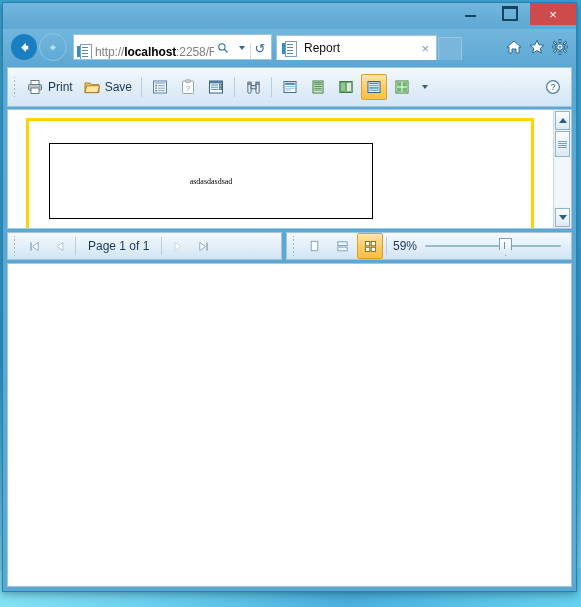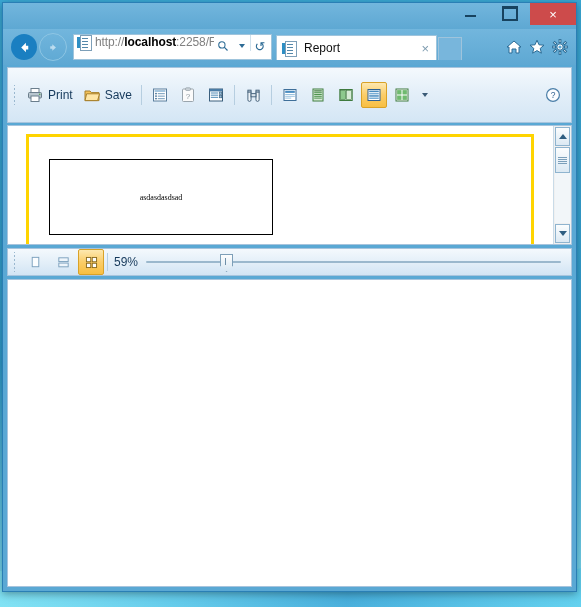--- a/index.html
+++ b/index.html
@@ -72,21 +72,21 @@
   }
   .navcircle.back { background: #1a7fc1; color: #fff; }
   .navcircle.fwd  { background: transparent; border: 1px solid #8ec6e4; color: #cde6f4; margin-left: 2px;}
   .navcircle svg { display:block; }
 
   #addressbar {
     margin-left: 6px;
     height: 24px; flex: 0 0 192px;
     background: #fff;
     border: 1px solid #9fc4dc;
-    display: flex; align-items: flex-start;
+    display: flex; align-items: flex-end;
     padding: 0 2px 0 3px;
     overflow: hidden;
   }
   .page-icon {
     width: 14px; height: 15px; flex:0 0 auto; margin-right: 4px;
     position: relative;
   }
   .page-icon .sheet { position:absolute; left:3px; top:0; width:10px; height:14px; background:#fff; border:1px solid #7d9fb8;}
   .page-icon .sheet:before { content:""; position:absolute; left:1px; top:2px; width:6px; height:1px; background:#5588aa; box-shadow:0 3px 0 #5588aa, 0 6px 0 #5588aa, 0 9px 0 #5588aa;}
   .page-icon .tabb { position:absolute; left:0; top:2px; width:4px; height:11px; background:#2f8fc4;}
@@ -121,21 +121,21 @@
   #browser-icons { display:flex; align-items:center; gap: 6px; margin-left: 8px; padding-right:2px;}
   #browser-icons .bi { width: 17px; height: 17px; display:flex; align-items:center; justify-content:center;}
 
   
   #toolbar {
     height: 30px;
     margin: 2px 4px 0 4px;
     background: linear-gradient(180deg, #f4f9fd 0%, #e2eef8 50%, #d4e6f5 100%);
     border: 1px solid #a7c4dd;
     display: flex; align-items: center;
-    padding: 12px 4px;
+    padding: 4px 4px;
     font-size: 12px; color: #15395b;
   }
   .grip { width: 6px; height: 20px; flex:0 0 auto; margin-right:3px;
     background-image: radial-gradient(#9ab8cf 40%, transparent 41%);
     background-size: 3px 4px; background-position: 1px 2px; background-repeat: repeat-y;}
   .tbitem {
     display:flex; align-items:center; gap: 4px;
     height: 24px; padding: 0 4px; cursor: default;
     border: 1px solid transparent;
   }
@@ -169,21 +169,21 @@
   }
   #reportpage {
     position: absolute; left: 18px; top: 8px;
     width: 508px; height: 150px;
     background: #ffffff;
     border: 3px solid #ffd400;
     box-sizing: border-box;
   }
   #textbox {
     position: absolute; left: 20px; top: 22px;
-    width: 224px; height: 76px;
+    width: 324px; height: 76px;
     border: 1px solid #000;
     box-sizing: border-box;
     display: flex; align-items: center; justify-content: center;
   }
   #textbox span { font-size: 8px; color: #000; font-family: "Liberation Serif", serif; }
 
   
   #vscroll {
     width: 17px; flex: 0 0 auto;
     background: #f0f0f0;
@@ -504,20 +504,48 @@
         </div>
       </div>
       <div class="sbbtn">
         <div class="arrowglyph down"></div>
       </div>
     </div>
   </div>
 
   <div id="bottomstrip">
 
+    <div class="strip" id="pagerstrip">
+      <div class="grip"></div>
+      <div class="pbtn">
+        <svg width="13" height="13" viewBox="0 0 14 14">
+          <rect x="2.4" y="2.6" width="1.6" height="8.8" fill="#8fa8bb"></rect>
+          <path d="M11 2.6 L5 7 L11 11.4 Z" fill="#ffffff" stroke="#8fa8bb" stroke-width="1"></path>
+        </svg>
+      </div>
+      <div class="pbtn">
+        <svg width="13" height="13" viewBox="0 0 14 14">
+          <path d="M9.6 2.6 L3.6 7 L9.6 11.4 Z" fill="#ffffff" stroke="#a9bccb" stroke-width="1"></path>
+        </svg>
+      </div>
+      <div class="vsep"></div>
+      <div class="pagelabel">Page 1 of 1</div>
+      <div class="vsep"></div>
+      <div class="pbtn">
+        <svg width="13" height="13" viewBox="0 0 14 14">
+          <path d="M4.4 2.6 L10.4 7 L4.4 11.4 Z" fill="#ffffff" stroke="#c3d2de" stroke-width="1"></path>
+        </svg>
+      </div>
+      <div class="pbtn">
+        <svg width="13" height="13" viewBox="0 0 14 14">
+          <path d="M3 2.6 L9 7 L3 11.4 Z" fill="#ffffff" stroke="#8fa8bb" stroke-width="1"></path>
+          <rect x="10" y="2.6" width="1.6" height="8.8" fill="#8fa8bb"></rect>
+        </svg>
+      </div>
+    </div>
 
     <div class="strip" id="zoomstrip">
       <div class="grip"></div>
       <div class="tbbtn">
         <svg width="15" height="15" viewBox="0 0 16 16">
           <rect x="4.5" y="2.5" width="7" height="10" fill="#fbfdff" stroke="#7ba0bd"></rect>
         </svg>
       </div>
       <div class="tbbtn">
         <svg width="15" height="15" viewBox="0 0 16 16">

